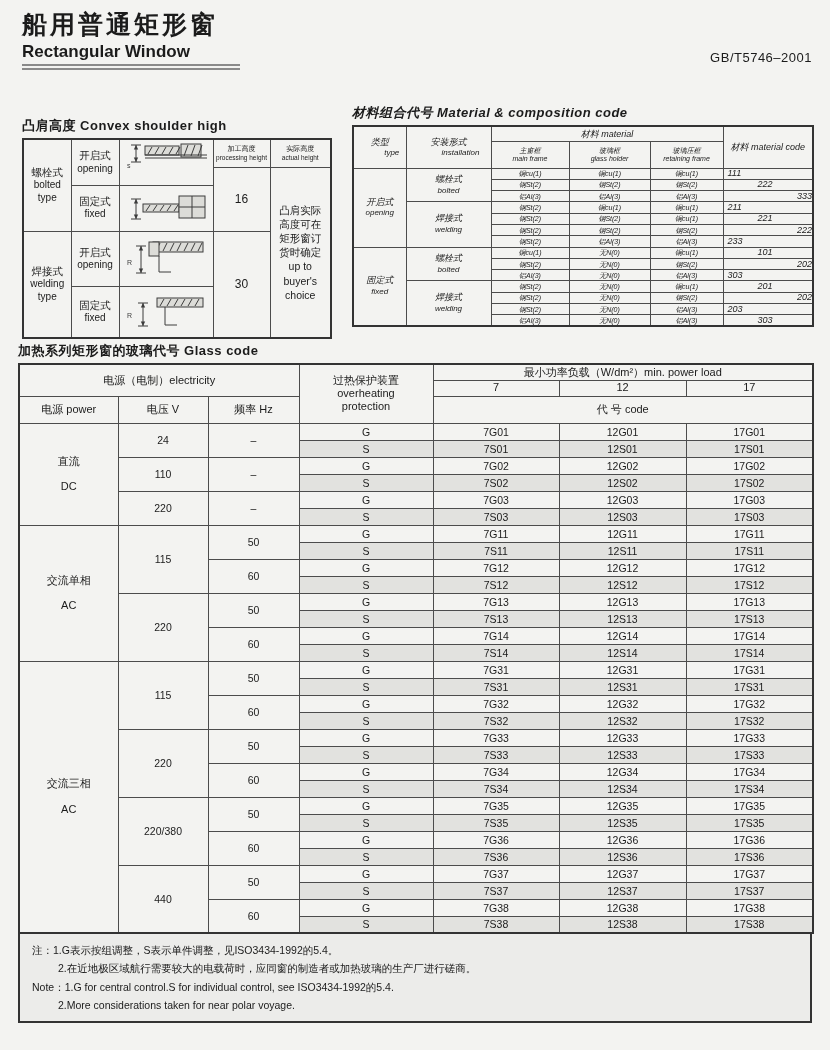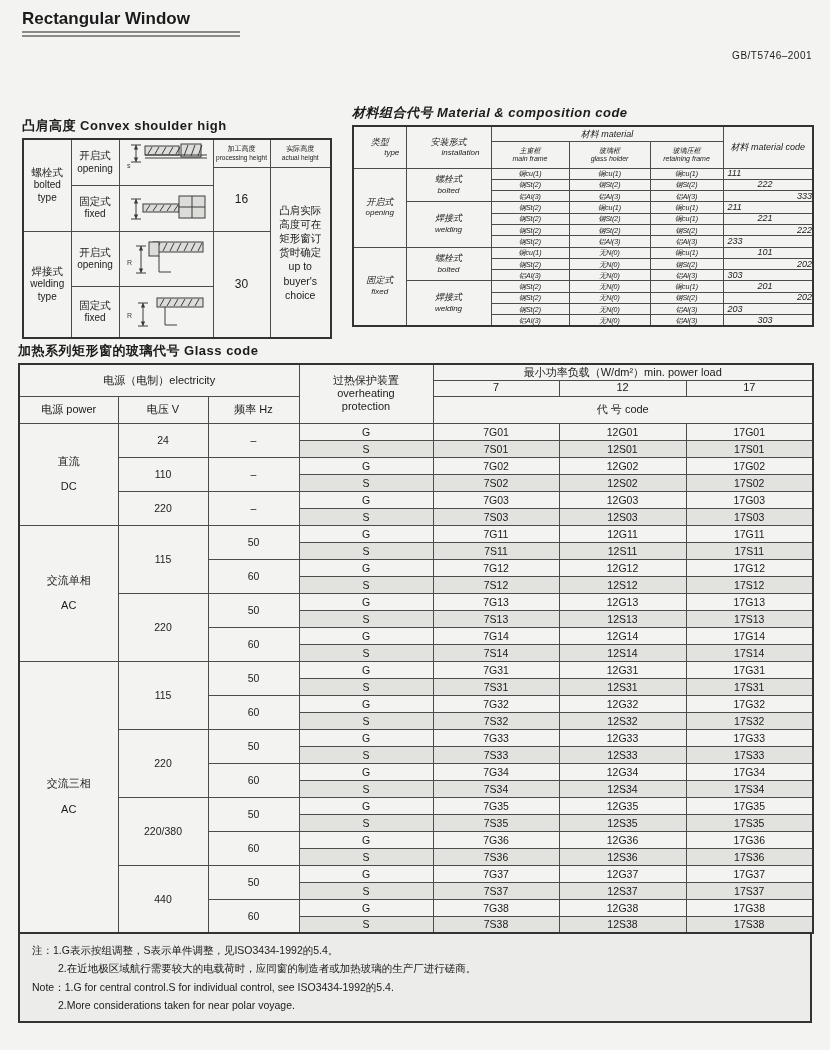--- a/index.html
+++ b/index.html
@@ -9,21 +9,21 @@
     background:#f3f3f1; color:#1b1b1b;
     font-family:"Liberation Sans", sans-serif;
     overflow:hidden;
   }
   
   .hdr { position:absolute; left:22px; top:8px; }
   .title-cn { font-size:25px; font-weight:bold; letter-spacing:3px; }
   .title-en { font-size:17px; font-weight:bold; margin-top:1px; }
   .title-rule { width:218px; height:6px; margin-top:2px;
     border-top:2px solid #8a8a8a; border-bottom:2px solid #8a8a8a; }
-  .std-no { position:absolute; right:18px; top:50px; font-size:10px; letter-spacing:0.5px; }
+  .std-no { position:absolute; right:18px; top:50px; font-size:13px; letter-spacing:0.5px; }
 
   .sec-heading { font-size:13px; font-weight:bold; margin-bottom:3px; letter-spacing:0.5px; }
 
   table { border-collapse:collapse; table-layout:fixed; background:#f3f3f1; }
   td, th { border:1px solid #4c4c4c; text-align:center; vertical-align:middle;
            font-weight:normal; overflow:hidden; padding:0; }
   table.outer { border:2px solid #333; }
 
   
   .sec-convex { position:absolute; left:22px; top:92px;margin-top:25px; }
@@ -77,20 +77,21 @@
     padding:7px 12px 6px 12px; font-size:10.5px; line-height:1.75;
   }
   .notes .indent { padding-left:26px; }
 </style>
 </head>
 <body>
 
 <div class="page">
 
   <div class="hdr">
+    <div class="title-cn">船用普通矩形窗</div>
     <div class="title-en">Rectangular Window</div>
     <div class="title-rule"></div>
   </div>
   <div class="std-no">GB/T5746–2001</div>
 
   <div class="sec-convex">
     <div class="sec-heading">凸肩高度 Convex shoulder high</div>
     <table class="convex outer">
       <colgroup>
           <col style="width:48px">

